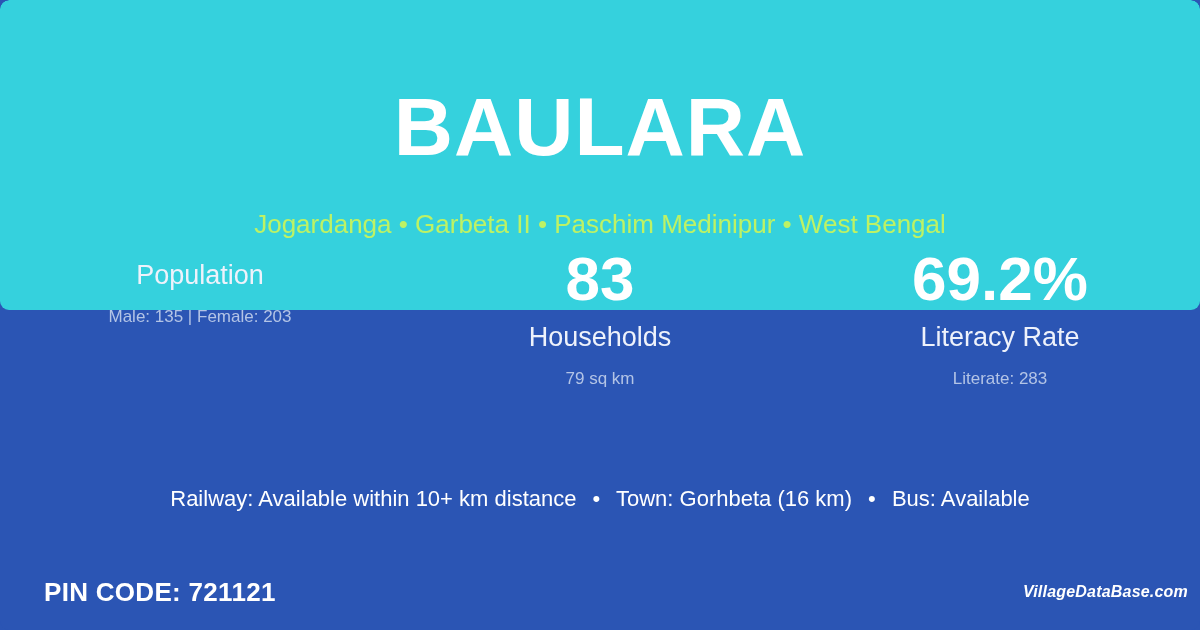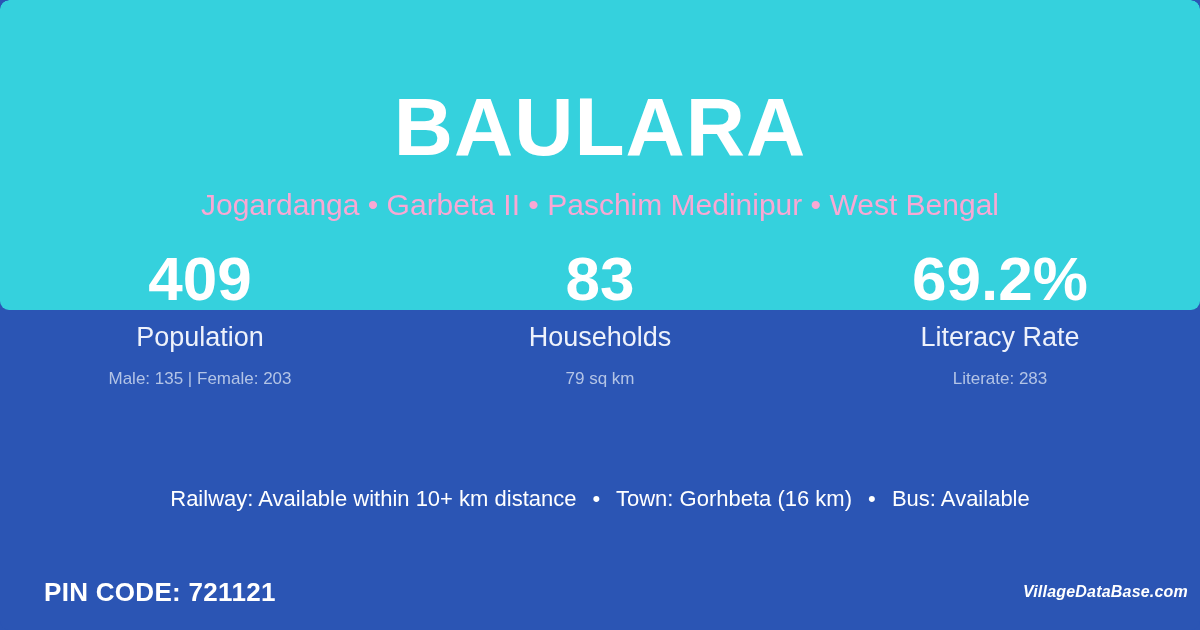--- a/index.html
+++ b/index.html
@@ -47,25 +47,25 @@
   .village-title {
     font-size: 82px;
     font-weight: bold;
     color: #ffffff;
     letter-spacing: 1px;
     line-height: 1;
     margin-top: 86px;
   }
 
   .village-subtitle {
-    font-size: 30px;
+    font-size: 26px;
     font-weight: normal;
-    color: #f9a8d4;
-    line-height: 1;
-    margin-top: 22px;
+    color: #bef264;
+    line-height: 1;
+    margin-top: 43px;
     white-space: nowrap;
   }
 
   
   .stats-row {
     position: absolute;
     left: 0;
     top: 248px;
     width: 1200px;
     display: flex;
@@ -162,21 +162,20 @@
   <div class="teal-band"></div>
 
   <div class="header">
     <div class="village-title">BAULARA</div>
     <div class="village-subtitle">Jogardanga • Garbeta II • Paschim Medinipur • West Bengal</div>
   </div>
 
   <div class="stats-row">
 
     <div class="stat-col">
-      <span class="stat-value">409</span>
       <span class="stat-label">Population</span>
       <span class="stat-sub">Male: 135 | Female: 203</span>
     </div>
 
     <div class="stat-col">
       <span class="stat-value">83</span>
       <span class="stat-label">Households</span>
       <span class="stat-sub">79 sq km</span>
     </div>
 

